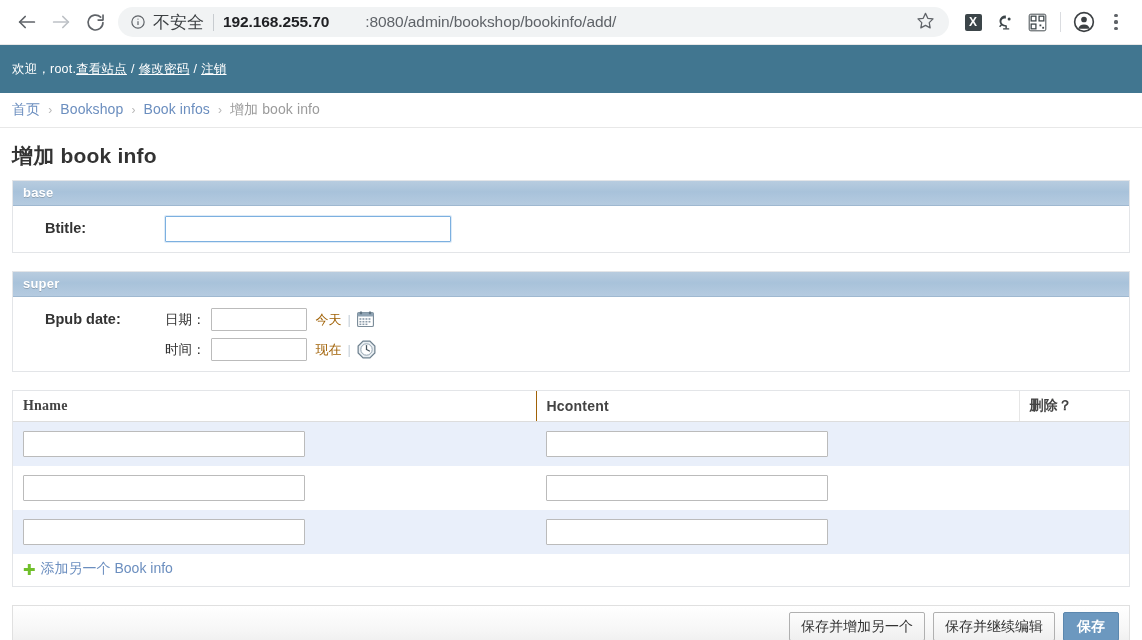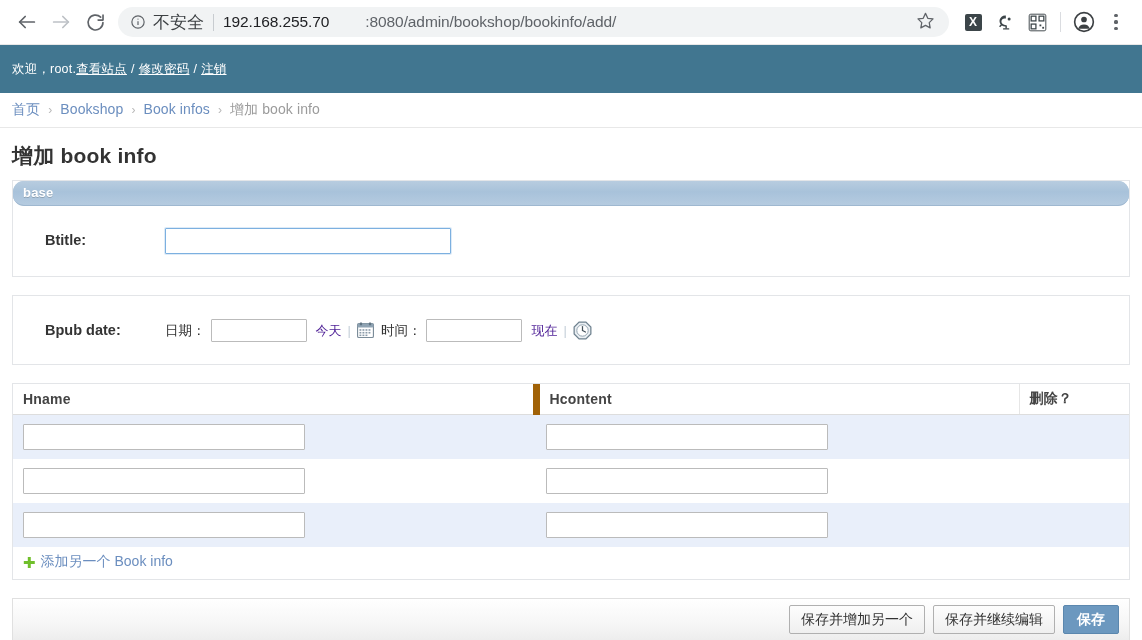--- a/index.html
+++ b/index.html
@@ -54,21 +54,21 @@
     flex: 0 0 auto;
   }
   .url-text {
     font-size: 15.5px;
     white-space: nowrap;
     overflow: hidden;
     text-overflow: ellipsis;
     flex: 1 1 auto;
     letter-spacing: -0.1px;
   }
-  .url-host { color: #202124; }
+  .url-host { color: #202124; font-weight: bold; }
   .url-rest { color: #5f6368; padding-left: 36px; }
   .star-btn { margin-left: 6px; flex: 0 0 auto; }
 
   .ext-icons { display: flex; align-items: center; flex: 0 0 auto; }
   .ext-icon {
     width: 30px; height: 30px;
     display: flex; align-items: center; justify-content: center;
     margin: 0 1px;
   }
   .sq-icon {
@@ -152,24 +152,23 @@
   .module-head {
     background: linear-gradient(to bottom, #b8ccdf 0%, #a8c2da 45%, #b5cbe0 100%);
     background-color: #aec7dd;
     color: #fff;
     font-size: 13px;
     font-weight: bold;
     padding: 4px 10px 5px 10px;
     text-shadow: 0 1px 0 rgba(0,0,0,0.18);
     letter-spacing: 0.2px;
     border-bottom: 1px solid #9fb8d0;
-    border-radius: 11px;
   }
   .form-row {
-    padding: 22px 12px;
+    padding: 10px 12px;
     background: #fff;
     border-bottom: 1px solid #eee;
     display: flex;
     align-items: flex-start;
   }
   .form-row:last-child { border-bottom: none; }
   .form-row > label {
     display: inline-block;
     width: 140px;
     font-weight: bold;
@@ -188,26 +187,26 @@
     border-radius: 1px;
     outline: none;
   }
   .txt-input.focused {
     border: 1px solid #7cb0e0;
     box-shadow: 0 0 0 1px rgba(124,176,224,0.25);
   }
   #btitle-input { width: 286px; height: 26px; }
 
   
-  .dt-wrap { display: flex; flex-direction: row; gap: 7px; padding-top: 1px;}
+  .dt-wrap { display: flex; flex-direction: column; gap: 7px; padding-top: 1px;}
   .dt-line { display: flex; align-items: center; font-size: 13px; color: #333; }
   .dt-label { margin-right: 5px; color: #333; font-size: 13.5px;}
   .dt-input { width: 96px; height: 23px; }
   .dt-quick {
-    color: #4c1d95;
+    color: #a16207;
     font-size: 13px;
     margin-left: 9px;
     text-decoration: none;
   }
   .dt-bar { color: #c5cfd8; margin: 0 6px; }
   .cal-icon, .clk-icon { display: inline-flex; align-items: center;}
 
   
   table.inline-table {
     width: 100%;
@@ -217,21 +216,21 @@
   table.inline-table th {
     text-align: left;
     background: #fff;
     border-bottom: 1px solid #ddd;
     color: #444;
     font-weight: bold;
     font-size: 14px;
     padding: 6px 8px 6px 10px;
     letter-spacing: 0.2px;
   }
-  table.inline-table th.col-hname { width: 523px; border-right: 7px solid #a16207; }
+  table.inline-table th.col-hname { width: 523px; border-right: 1px solid #a16207; font-family: Liberation Serif, serif; }
   table.inline-table th.col-hcontent { border-right: 1px solid #e6e6e6;}
   table.inline-table th.col-delete { width: 110px; }
   table.inline-table td {
     padding: 9px 8px 9px 10px;
     vertical-align: middle;
     border: none;
   }
   tr.row1 td { background: #e9effa; }
   tr.row2 td { background: #ffffff; }
   .inline-input { width: 282px; height: 26px; }
@@ -396,20 +395,21 @@
 
   <div class="module">
     <div class="module-head">base</div>
     <div class="form-row">
       <label>Btitle:</label>
       <input id="btitle-input" class="txt-input focused" type="text" value="" style="">
     </div>
   </div>
 
   <div class="module">
+    <div class="module-head">super</div>
     <div class="form-row">
       <label>Bpub date:</label>
       <div class="dt-wrap">
 
         <div class="dt-line">
           <span class="dt-label">日期：</span>
           <input class="txt-input dt-input" type="text" value="" style="">
           <a href="#" class="dt-quick">今天</a>
           <span class="dt-bar">|</span>
           <span class="cal-icon">

